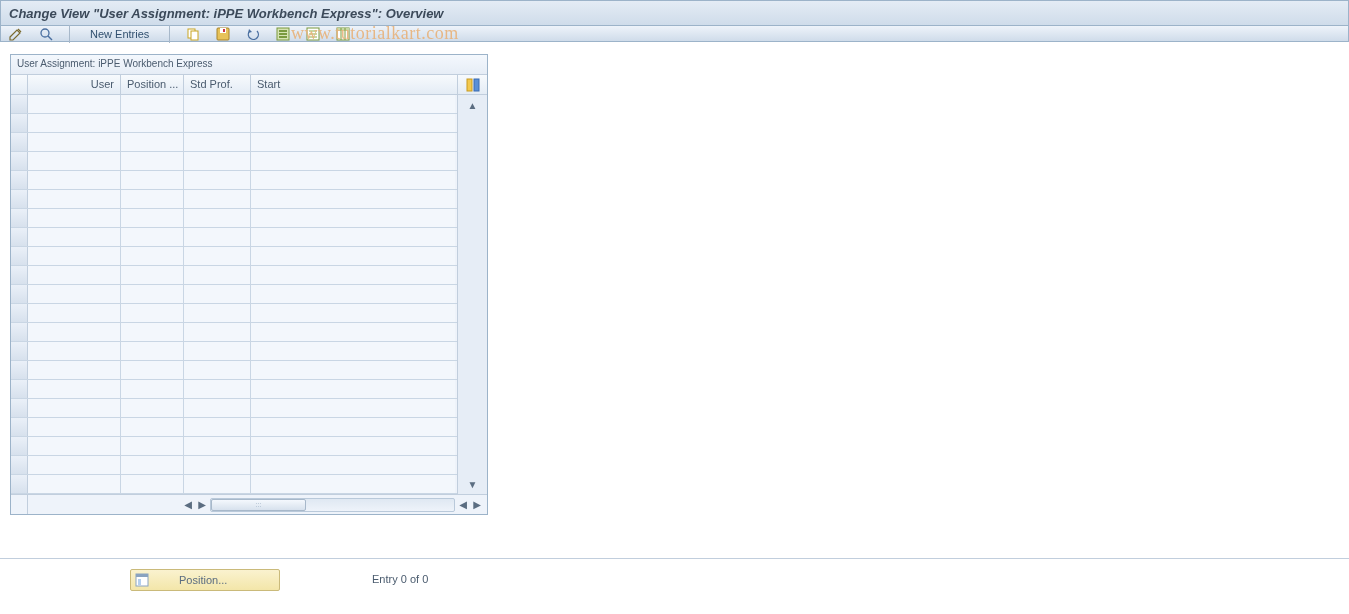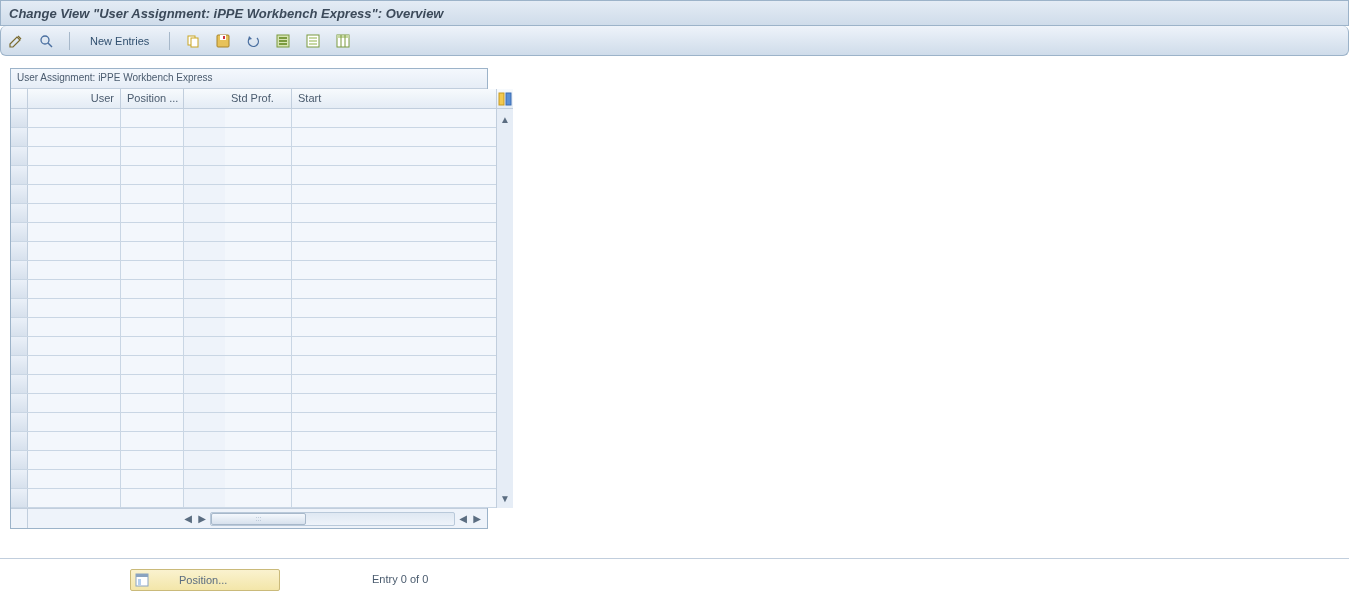--- a/index.html
+++ b/index.html
@@ -24,31 +24,30 @@
       display: flex;
       align-items: center;
       padding-left: 8px;
       font-style: italic;
       font-weight: bold;
       font-size: 13px;
       color: #3c4a5a;
     }
     
     .toolbar {
-      height: 30px;
+      height: 16px;
       background: linear-gradient(to bottom, #eef3fa 0%, #cfdcea 100%);
       border-left: 1px solid #9cb3c9;
       border-right: 1px solid #9cb3c9;
       border-bottom: 1px solid #9cb3c9;
       display: flex;
       align-items: center;
       padding: 0 6px;
       gap: 12px;
       position: relative;
-      border-radius: 6px;
     }
     .toolbar-icon {
       width: 18px;
       height: 18px;
       display: flex;
       align-items: center;
       justify-content: center;
       cursor: pointer;
     }
     .toolbar-text {
@@ -109,21 +108,21 @@
       white-space: nowrap;
       overflow: hidden;
     }
     .row-selector-header {
       width: 17px;
       border-right: 1px solid #c1cedd;
       background: linear-gradient(to bottom, #f7fafd, #e4ecf5);
     }
     .col-user { width: 93px; text-align: right; }
     .col-profile { width: 63px; }
-    .col-std { width: 67px; margin-left: 41px; }
+    .col-std { width: 67px; }
     .col-start { width: 204px; border-right: none; }
     .table-rows {
     }
     .table-row {
       display: flex;
       height: 19px;
       border-bottom: 1px solid #c9d6e4;
     }
     .table-row .row-selector {
       width: 17px;
@@ -327,20 +326,21 @@
       </svg>
   </span>
   <span class="toolbar-icon">
     <svg width="16" height="16" viewBox="0 0 16 16">
         <rect x="2" y="2" width="12" height="12" fill="#fff" stroke="#7a9a3f"></rect>
         <rect x="2" y="2" width="12" height="3" fill="#c7d8a4"></rect>
         <line x1="6" y1="2" x2="6" y2="14" stroke="#7a9a3f"></line>
         <line x1="10" y1="2" x2="10" y2="14" stroke="#7a9a3f"></line>
       </svg>
   </span>
+  <span class="watermark">www.tutorialkart.com</span>
 </div>
 
 <div class="main-area">
   <div class="table-container">
     <div class="table-title">User Assignment: iPPE Workbench Express</div>
     <div class="table-body-wrap">
       <div class="table-main">
         <div class="table-header-row">
           <div class="row-selector-header"></div>
           <div class="table-header-cell col-user">User</div>

